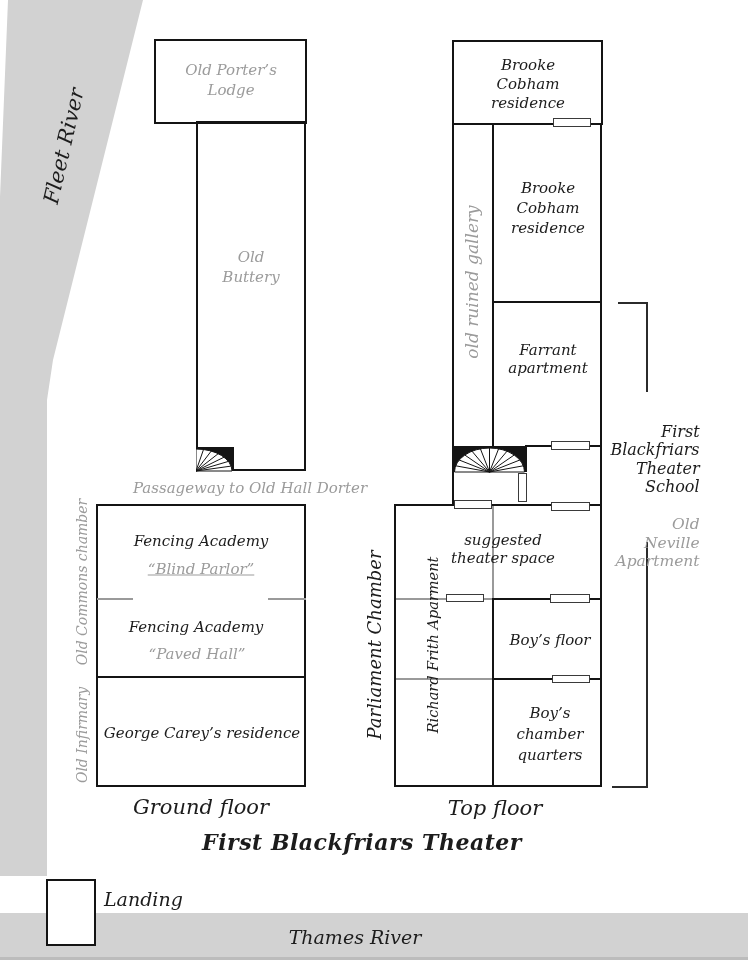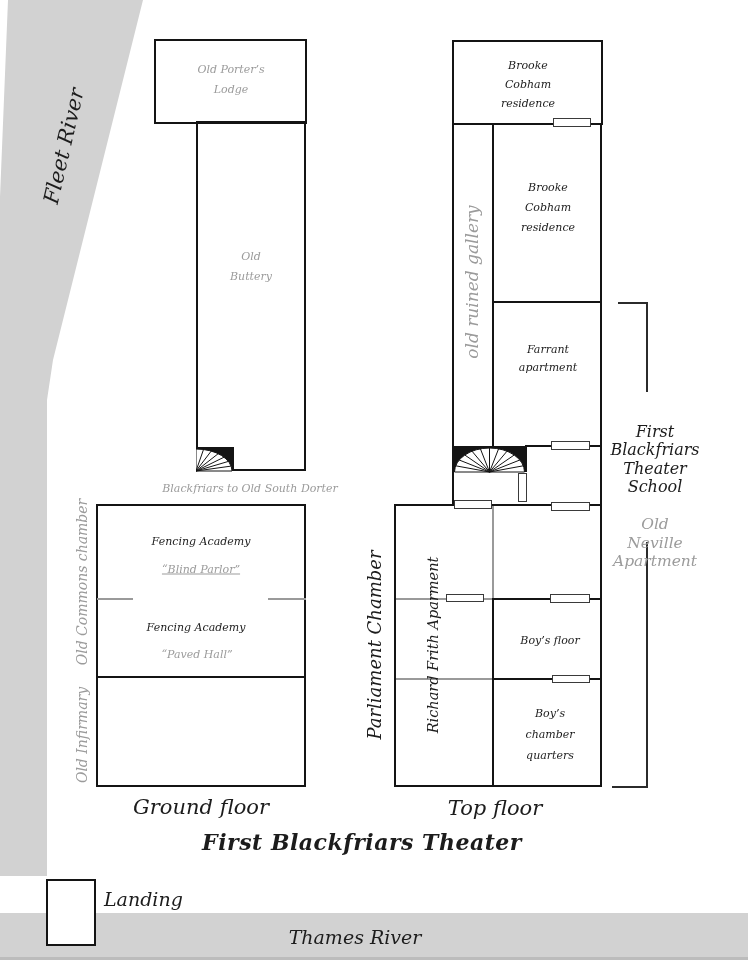--- a/index.html
+++ b/index.html
@@ -17,26 +17,26 @@
   
   .box{position:absolute;border:2px solid #141414;background:transparent;box-sizing:border-box;}
   .wall{position:absolute;background:#141414;}
   .gwall{position:absolute;background:#9a9a9a;}
   .bracket{position:absolute;background:#2b2b2b;}
   
   .landing{position:absolute;background:#fff;border:1.5px solid #3a3a3a;box-sizing:border-box;}
   .legendbox{position:absolute;background:#fff;border:2.5px solid #141414;box-sizing:border-box;}
   
   .lbl{position:absolute;transform:translate(-50%,-50%);text-align:center;white-space:pre-line;
-       font-size:11px;line-height:19px;color:#1c1c1c;}
+       font-size:15px;line-height:19px;color:#1c1c1c;}
   .muted{color:#9b9b9b;}
   .rot{transform:translate(-50%,-50%) rotate(-90deg);white-space:nowrap;}
   .big{font-size:21px;line-height:20px;}
   .title{font-size:22px;font-weight:bold;letter-spacing:0.5px;}
-  .note{position:absolute;transform:translateX(-50%);text-align:center;white-space:pre-line;
+  .note{position:absolute;transform:translateX(-50%);text-align:right;white-space:pre-line;
         font-size:16px;line-height:18.5px;}
   .note .gray{font-size:15.5px;color:#9b9b9b;}
 </style>
 </head>
 <body>
 
 <div class="stage">
 
   <div class="abs fleet"></div>
   <div class="abs thames"></div>
@@ -60,25 +60,26 @@
         <line x1="0" y1="25" x2="22.2" y2="7.7"></line>
       <line x1="0" y1="25" x2="15.2" y2="5.1"></line>
         <line x1="0" y1="25" x2="7.5" y2="3.5"></line>
     </g>
   </svg>
 
   <div class="lbl muted" style="left:231px;top:80px;line-height:20px;">Old Porter’s
 Lodge</div>
   <div class="lbl muted" style="left:251px;top:267px;line-height:20px;">Old
 Buttery</div>
-  <div class="lbl muted" style="left:250px;top:488px;white-space:nowrap;">Blackfriars to Old South Dorter</div>
+  <div class="lbl muted" style="left:250px;top:488px;white-space:nowrap;">Passageway to Old Hall Dorter</div>
   <div class="lbl" style="left:201px;top:541px;white-space:nowrap;">Fencing Academy</div>
   <div class="lbl muted" style="left:201px;top:569px;white-space:nowrap;text-decoration:underline;">“Blind Parlor”</div>
   <div class="lbl" style="left:196px;top:627px;white-space:nowrap;">Fencing Academy</div>
   <div class="lbl muted" style="left:197px;top:654px;white-space:nowrap;">“Paved Hall”</div>
+  <div class="lbl" style="left:202px;top:733px;white-space:nowrap;">George Carey’s residence</div>
   <div class="lbl muted rot" style="left:82px;top:582px;font-size:14px;">Old Commons chamber</div>
   <div class="lbl muted rot" style="left:82px;top:735px;font-size:14px;">Old Infirmary</div>
   <div class="lbl big" style="left:201px;top:807px;white-space:nowrap;">Ground floor</div>
 
   <div class="box" style="left:452px;top:40px;width:151px;height:85px;"></div>
   <div class="wall" style="left:452px;top:125px;width:2px;height:381px;"></div>
   <div class="wall" style="left:492px;top:125px;width:2px;height:322px;"></div>
   <div class="wall" style="left:600px;top:125px;width:2px;height:380px;"></div>
   <div class="wall" style="left:492px;top:301px;width:110px;height:2px;"></div>
   <div class="wall" style="left:525px;top:445px;width:77px;height:2px;"></div>
@@ -133,20 +134,22 @@
 
   <div class="lbl" style="left:528px;top:84px;">Brooke
 Cobham
 residence</div>
   <div class="lbl" style="left:548px;top:208px;line-height:20px;">Brooke
 Cobham
 residence</div>
   <div class="lbl muted rot" style="left:472px;top:282px;font-size:17px;">old ruined gallery</div>
   <div class="lbl" style="left:548px;top:359px;line-height:18px;">Farrant
 apartment</div>
+  <div class="lbl" style="left:503px;top:549px;line-height:18px;">suggested
+theater space</div>
   <div class="lbl" style="left:550px;top:640px;white-space:nowrap;">Boy’s floor</div>
   <div class="lbl" style="left:550px;top:734px;line-height:21px;">Boy’s
 chamber
 quarters</div>
   <div class="lbl rot" style="left:433px;top:645px;font-size:14.5px;">Richard Frith Aparment</div>
   <div class="lbl rot" style="left:374px;top:645px;font-size:18px;">Parliament Chamber</div>
   <div class="lbl big" style="left:495px;top:808px;white-space:nowrap;">Top floor</div>
 
   <div class="lbl title" style="left:362px;top:842px;white-space:nowrap;">First Blackfriars Theater</div>
 

